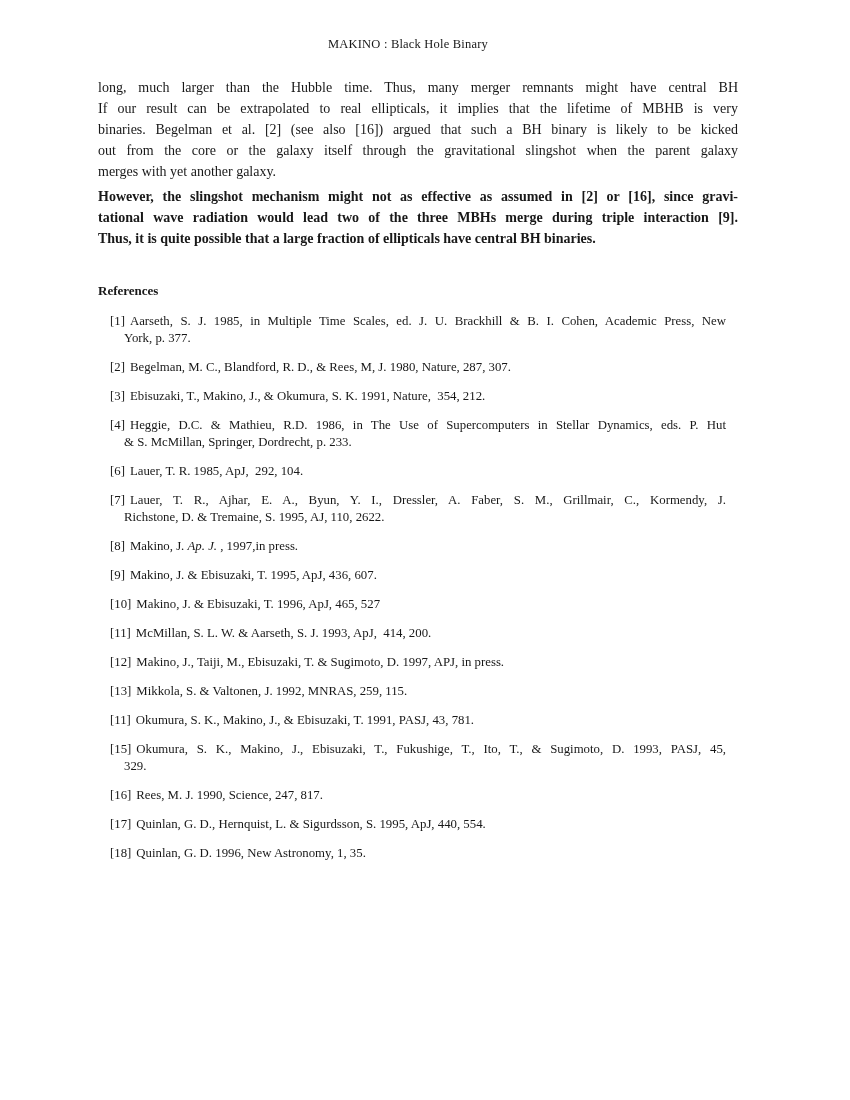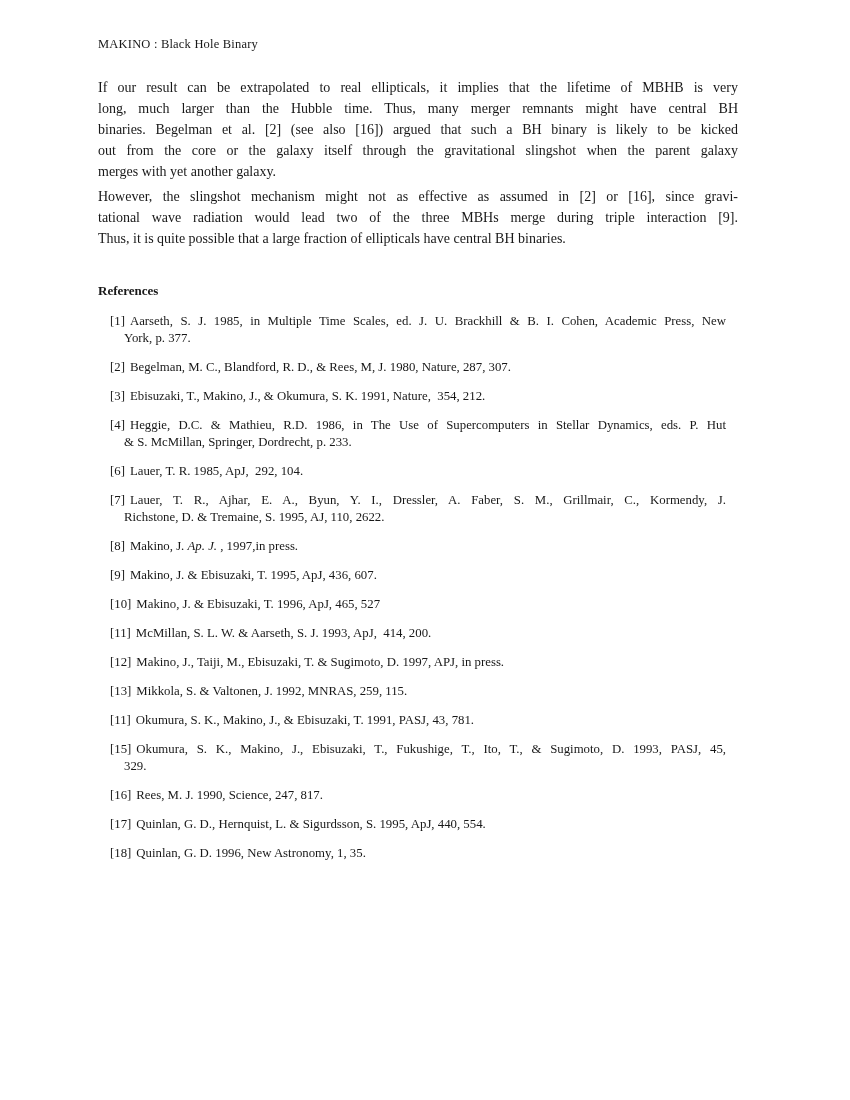--- a/index.html
+++ b/index.html
@@ -8,38 +8,38 @@
     width: 850px;
     height: 1100px;
     background: #ffffff;
     color: #181818;
     font-family: "Liberation Serif", "DejaVu Serif", serif;
     overflow: hidden;
   }
   .running-head {
     position: absolute;
     top: 37px;
-    left: 98px;
+    left: 88px;
     width: 640px;
-    text-align: left;
+    text-align: center;
     font-size: 12.5px;
     line-height: 14px;
     letter-spacing: 0.2px;
   }
   .content {
     position: absolute;
     top: 77px;
     left: 98px;
     width: 640px;
   }
   .para {
     font-size: 14px;
     line-height: 21px;
   }
-  .para.second { margin-top: 4px; }
+  .para.second { margin-top: 4px; font-weight: bold; }
   .ln { white-space: normal; }
   .ln.j {
     text-align: justify;
     text-align-last: justify;
   }
   .refhead {
     margin: 32px 0 0 0;
     font-size: 13px;
     line-height: 20px;
     font-weight: bold;
@@ -61,22 +61,22 @@
 </head>
 <body>
 
 <div class="page">
 
   <div class="running-head">MAKINO : Black Hole Binary</div>
 
   <div class="content">
 
     <div class="para">
+      <div class="ln j">long, much larger than the Hubble time. Thus, many merger remnants might have central BH</div>
       <div class="ln j">If our result can be extrapolated to real ellipticals, it implies that the lifetime of MBHB is very</div>
-      <div class="ln j">long, much larger than the Hubble time. Thus, many merger remnants might have central BH</div>
       <div class="ln j">binaries. Begelman et al. [2] (see also [16]) argued that such a BH binary is likely to be kicked</div>
       <div class="ln j">out from the core or the galaxy itself through the gravitational slingshot when the parent galaxy</div>
       <div class="ln">merges with yet another galaxy.</div>
     </div>
 
     <div class="para second">
       <div class="ln j">However, the slingshot mechanism might not as effective as assumed in [2] or [16], since gravi-</div>
       <div class="ln j">tational wave radiation would lead two of the three MBHs merge during triple interaction [9].</div>
       <div class="ln">Thus, it is quite possible that a large fraction of ellipticals have central BH binaries.</div>
     </div>

